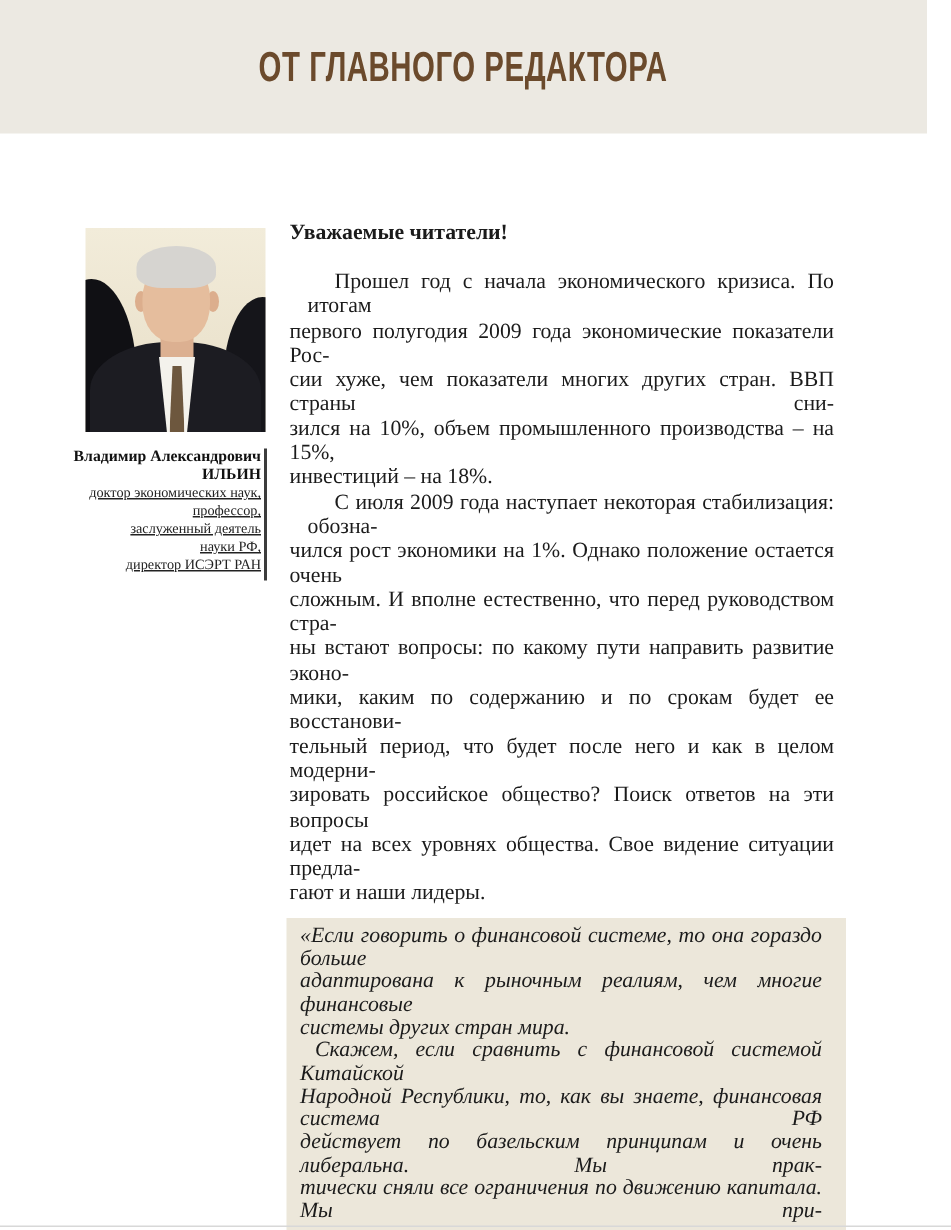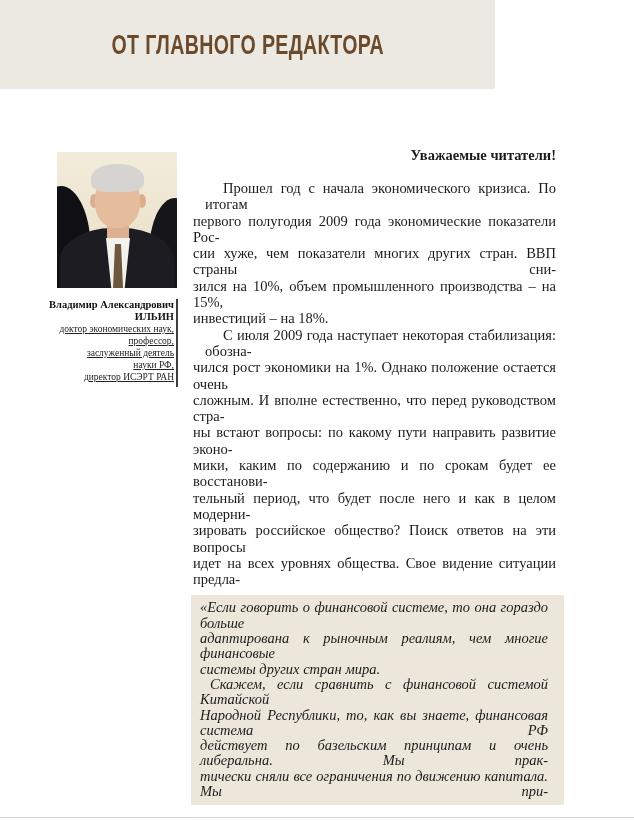--- a/index.html
+++ b/index.html
@@ -1,20 +1,20 @@
 <!DOCTYPE html>
 <html lang="ru"><head>
 <meta charset="utf-8">
 <style>
   html,body{margin:0;padding:0;}
   body{background:#ffffff;font-family:"Liberation Serif",serif;-webkit-font-smoothing:antialiased;}
   .page{position:relative;width:634px;height:820px;background:#ffffff;overflow:hidden;color:#1b1b1b;}
 
   
-  .band{position:absolute;left:0;top:0;width:495px;height:89px;background:#ece9e2;
+  .band{position:absolute;left:0;top:0;width:618px;height:89px;background:#ece9e2;
         display:flex;align-items:center;justify-content:center;}
   .band-title{font-family:"Liberation Sans",sans-serif;font-weight:bold;font-size:28px;
         color:#6b4a2c;white-space:nowrap;transform:scaleX(0.70);transform-origin:center;
         letter-spacing:0.5px;}
 
   
   .photo{position:absolute;left:57px;top:152px;width:120px;height:136px;overflow:hidden;
          background:linear-gradient(180deg,#f2ecda 0%,#ece4cf 55%,#ded4c0 100%);}
   .ph-chair-l{position:absolute;left:-26px;top:34px;width:60px;height:130px;background:#101014;border-radius:50% 50% 0 0;}
   .ph-chair-r{position:absolute;right:-24px;top:46px;width:52px;height:110px;background:#15151a;border-radius:50% 50% 0 0;}
@@ -30,21 +30,21 @@
   .ph-ear2{position:absolute;left:81px;top:42px;width:8px;height:14px;background:#dcae8d;border-radius:50%;}
 
   
   .caption{position:absolute;left:20px;top:299px;width:154px;text-align:right;line-height:12px;}
   .cap-name{font-weight:bold;font-size:10.5px;color:#111;}
   .cap-cred{font-size:9.5px;color:#222;text-decoration:underline;}
   .cap-rule{position:absolute;left:176px;top:299px;width:2px;height:88px;background:#3c3c3c;}
 
   
   .col{position:absolute;left:193px;top:147px;width:363px;}
-  .salut{font-size:14.5px;font-weight:bold;text-align:right;margin:0 0 16px 0;line-height:17px;}
+  .salut{font-size:14.5px;font-weight:bold;text-align:left;margin:0 0 16px 0;line-height:17px;}
   .para{margin:0;}
   .ln{font-size:14.5px;line-height:16.3px;text-align:justify;text-align-last:justify;white-space:normal;}
   .ln.last{text-align-last:left;}
   .ln.ind{text-indent:18px;margin-left:12px;}
 
   .quote{background:#ece7da;margin:8px -8px 5px -2px;padding:5px 16px 6px 9px;}
   .quote .ln{font-style:italic;line-height:15.3px;}
   .quote .ln.qind{text-indent:10px;}
 
   .page-edge{position:absolute;left:0;right:0;bottom:2px;height:1px;background:#d8d8d8;}
@@ -96,20 +96,21 @@
 
     <div class="para">
       <div class="ln ind">С июля 2009 года наступает некоторая стабилизация: обозна-</div>
       <div class="ln">чился рост экономики на 1%. Однако положение остается очень</div>
       <div class="ln">сложным. И вполне естественно, что перед руководством стра-</div>
       <div class="ln">ны встают вопросы: по какому пути направить развитие эконо-</div>
       <div class="ln">мики, каким по содержанию и по срокам будет ее восстанови-</div>
       <div class="ln">тельный период, что будет после него и как в целом модерни-</div>
       <div class="ln">зировать российское общество? Поиск ответов на эти вопросы</div>
       <div class="ln">идет на всех уровнях общества. Свое видение ситуации предла-</div>
+      <div class="ln last">гают и наши лидеры.</div>
     </div>
 
 
     <div class="quote">
       <div class="ln">«Если говорить о финансовой системе, то она гораздо больше</div>
       <div class="ln">адаптирована к рыночным реалиям, чем многие финансовые</div>
       <div class="ln last">системы других стран мира.</div>
       <div class="ln qind">Скажем, если сравнить с финансовой системой Китайской</div>
       <div class="ln">Народной Республики, то, как вы знаете, финансовая система РФ</div>
       <div class="ln">действует по базельским принципам и очень либеральна. Мы прак-</div>

